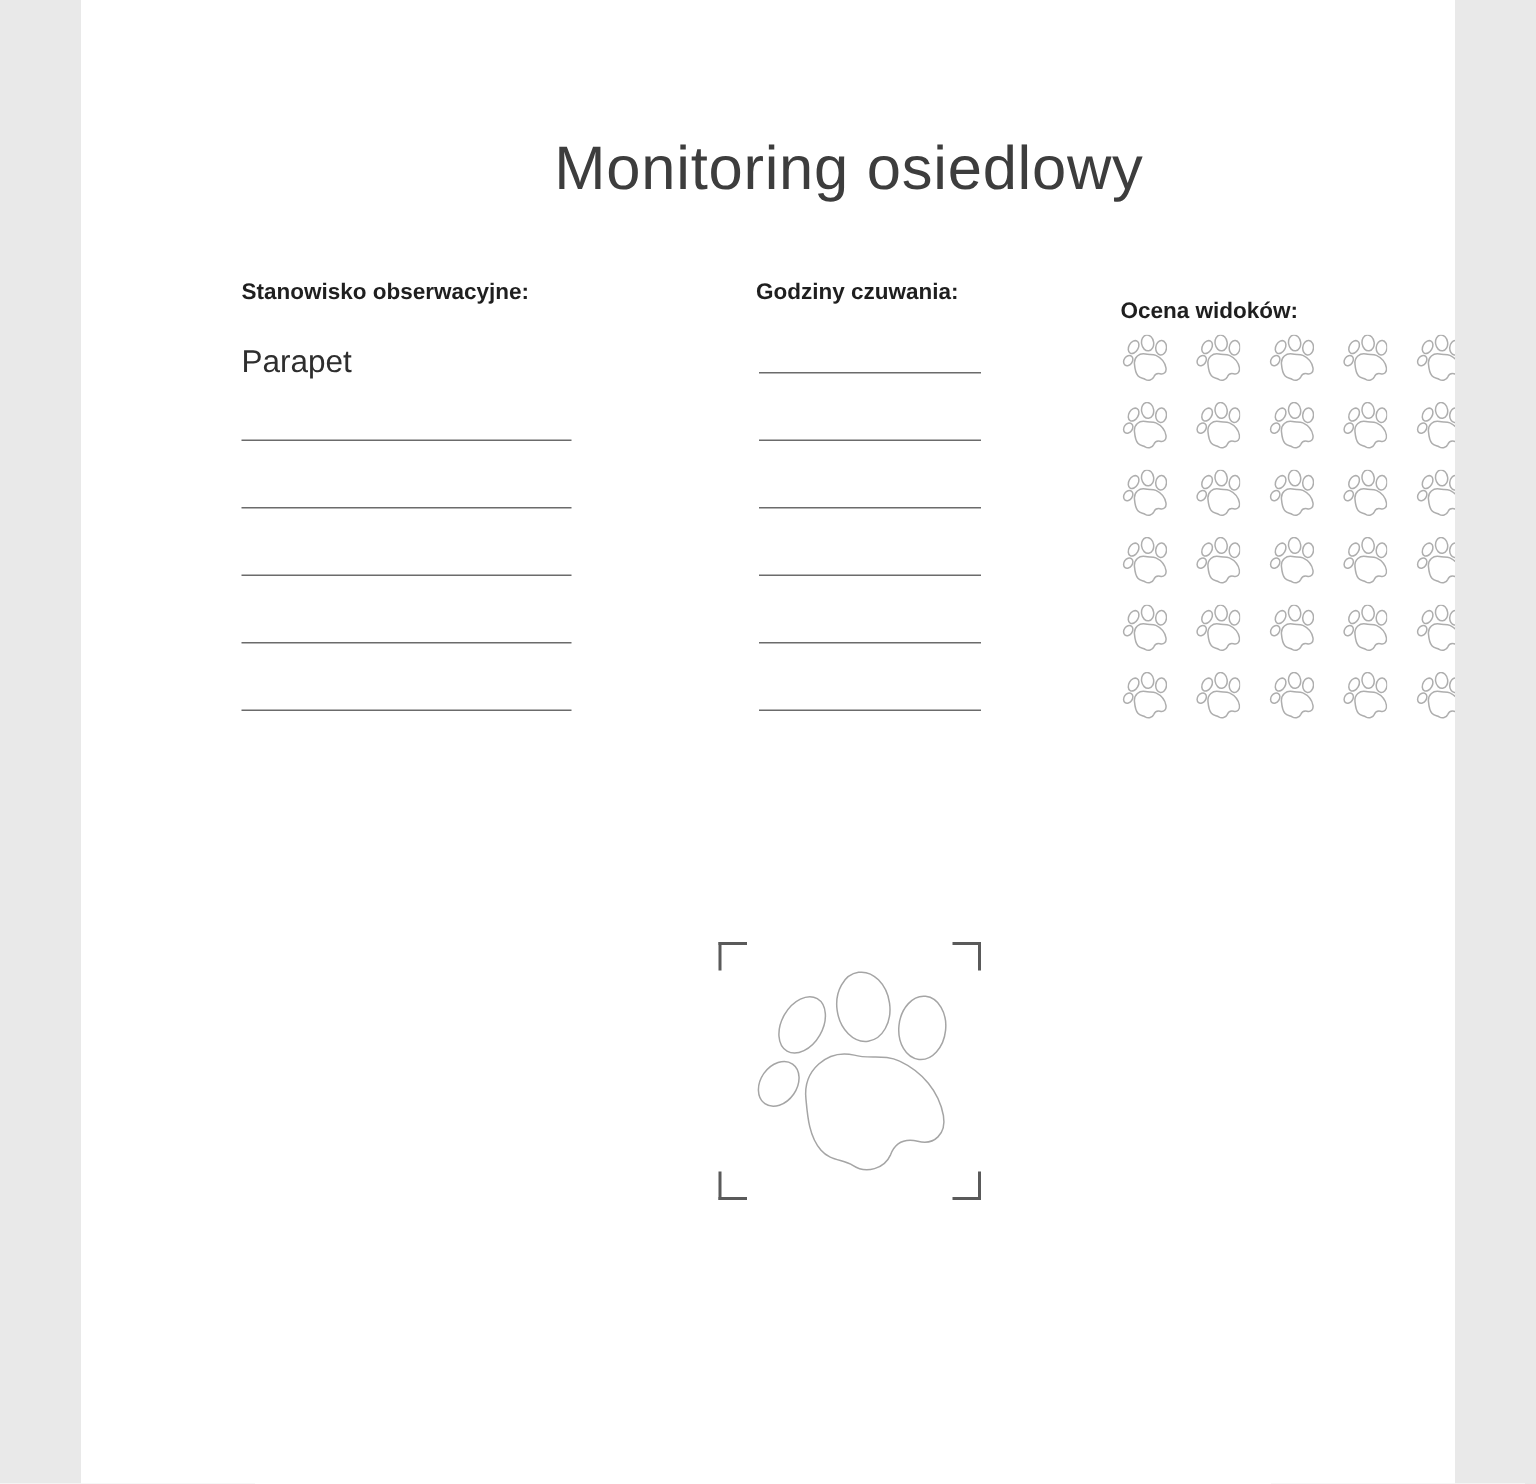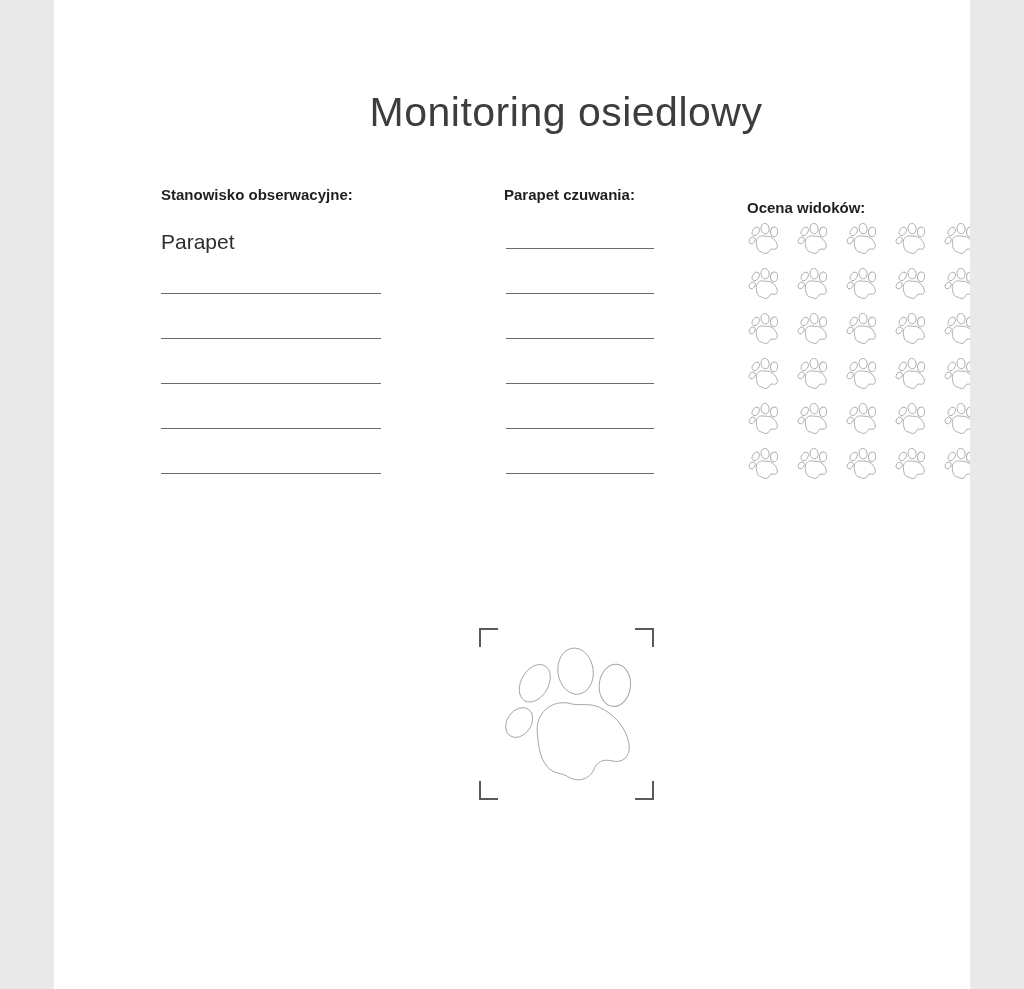--- a/index.html
+++ b/index.html
@@ -120,21 +120,21 @@
   <div class="section-label label-observation">Stanowisko obserwacyjne:</div>
   <div class="filled-value">Parapet</div>
   <div class="field-lines lines-observation">
       <div class="blank-line"></div>
       <div class="blank-line"></div>
       <div class="blank-line"></div>
       <div class="blank-line"></div>
       <div class="blank-line"></div>
     </div>
 
-  <div class="section-label label-hours">Parapet czuwania:</div>
+  <div class="section-label label-hours">Godziny czuwania:</div>
   <div class="field-lines lines-hours">
       <div class="blank-line"></div>
       <div class="blank-line"></div>
       <div class="blank-line"></div>
       <div class="blank-line"></div>
       <div class="blank-line"></div>
       <div class="blank-line"></div>
     </div>
 
   <div class="section-label label-rating">Ocena widoków:</div>

